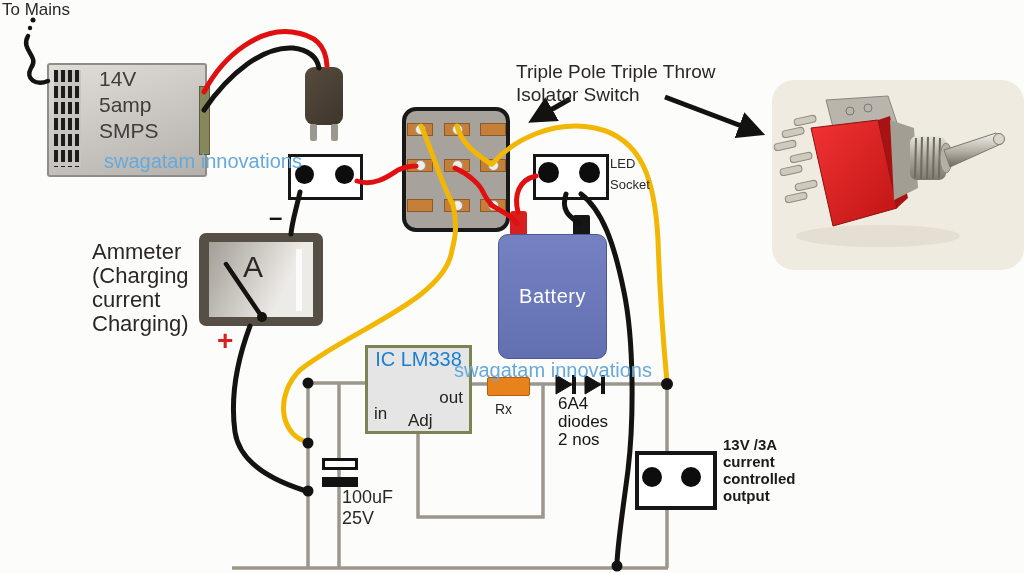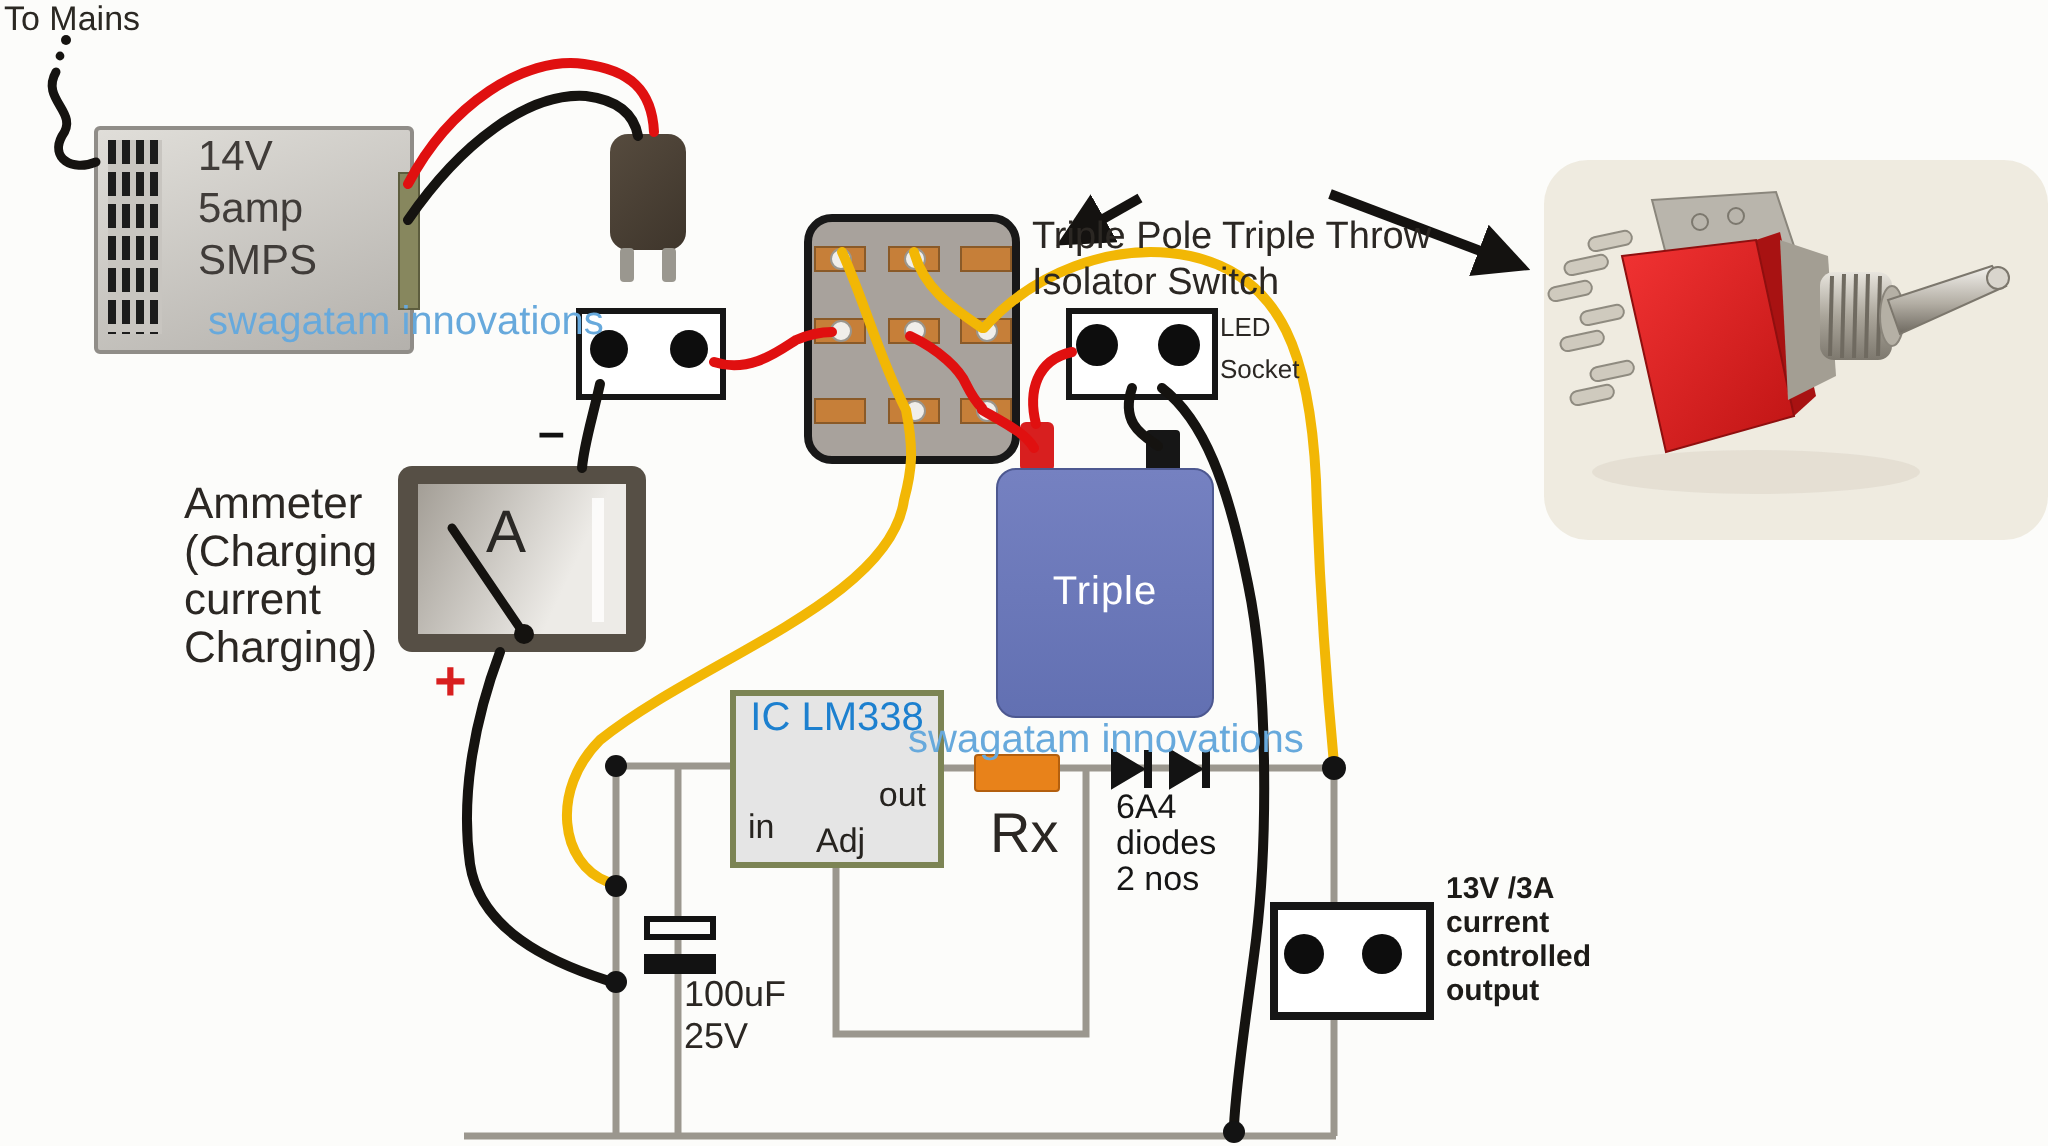--- a/index.html
+++ b/index.html
@@ -119,21 +119,21 @@
         <div class="lug"></div>
       </div>
     <div class="pad" style="left:74px;top:88px;">
         <div class="lug"></div>
       </div>
   </div>
 
   <div class="abs term-red"></div>
   <div class="abs term-blk"></div>
   <div class="abs battery">
-    <span class="battery-label">Triple</span>
+    <span class="battery-label">Battery</span>
   </div>
 
   <div class="abs socket led-sock">
     <div class="hole" style="left:2px;top:5px;width:21px;height:21px;"></div>
     <div class="hole" style="left:43px;top:5px;width:21px;height:21px;"></div>
   </div>
 
   <div class="abs amm-frame"></div>
   <div class="abs amm-face"></div>
   <div class="abs amm-glint"></div>
@@ -262,41 +262,41 @@
 
   <div class="label smps-label">
     <span>14V</span>
     <span>5amp</span>
     <span>SMPS</span>
   </div>
 
   <div class="label wm" style="left:104px;top:150px;">swagatam innovations</div>
   <div class="label wm" style="left:454px;top:359px;">swagatam innovations</div>
 
-  <div class="label t-dark" style="left:516px;top:60px;font-size:19px;line-height:23px;margin-top:47px;">
+  <div class="label t-dark" style="left:516px;top:60px;font-size:19px;line-height:23px;">
     <span>Triple Pole Triple Throw</span>
     <span>Isolator Switch</span>
   </div>
 
   <div class="label t-dark" style="left:610px;top:153px;font-size:13px;line-height:21px;">
     <span>LED</span>
     <span>Socket</span>
   </div>
 
   <div class="label t-dark" style="left:92px;top:240px;font-size:22px;line-height:24px;">
     <span>Ammeter</span>
     <span>(Charging</span>
     <span>current</span>
     <span>Charging)</span>
   </div>
   <div class="label" style="left:243px;top:250px;font-size:30px;color:#2a2825;">A</div>
   <div class="label" style="left:269px;top:203px;font-size:24px;font-weight:bold;color:#111;">–</div>
   <div class="label" style="left:217px;top:325px;font-size:28px;font-weight:bold;color:#d81f1f;">+</div>
 
-  <div class="label t-dark" style="left:495px;top:401px;font-size:28px;">Rx</div>
+  <div class="label t-dark" style="left:495px;top:401px;font-size:14px;">Rx</div>
 
   <div class="label" style="left:558px;top:395px;font-size:17px;line-height:18px;color:#161616;">
     <span>6A4</span>
     <span>diodes</span>
     <span>2 nos</span>
   </div>
 
   <div class="label t-dark" style="left:342px;top:487px;font-size:18px;line-height:21px;">
     <span>100uF</span>
     <span>25V</span>

